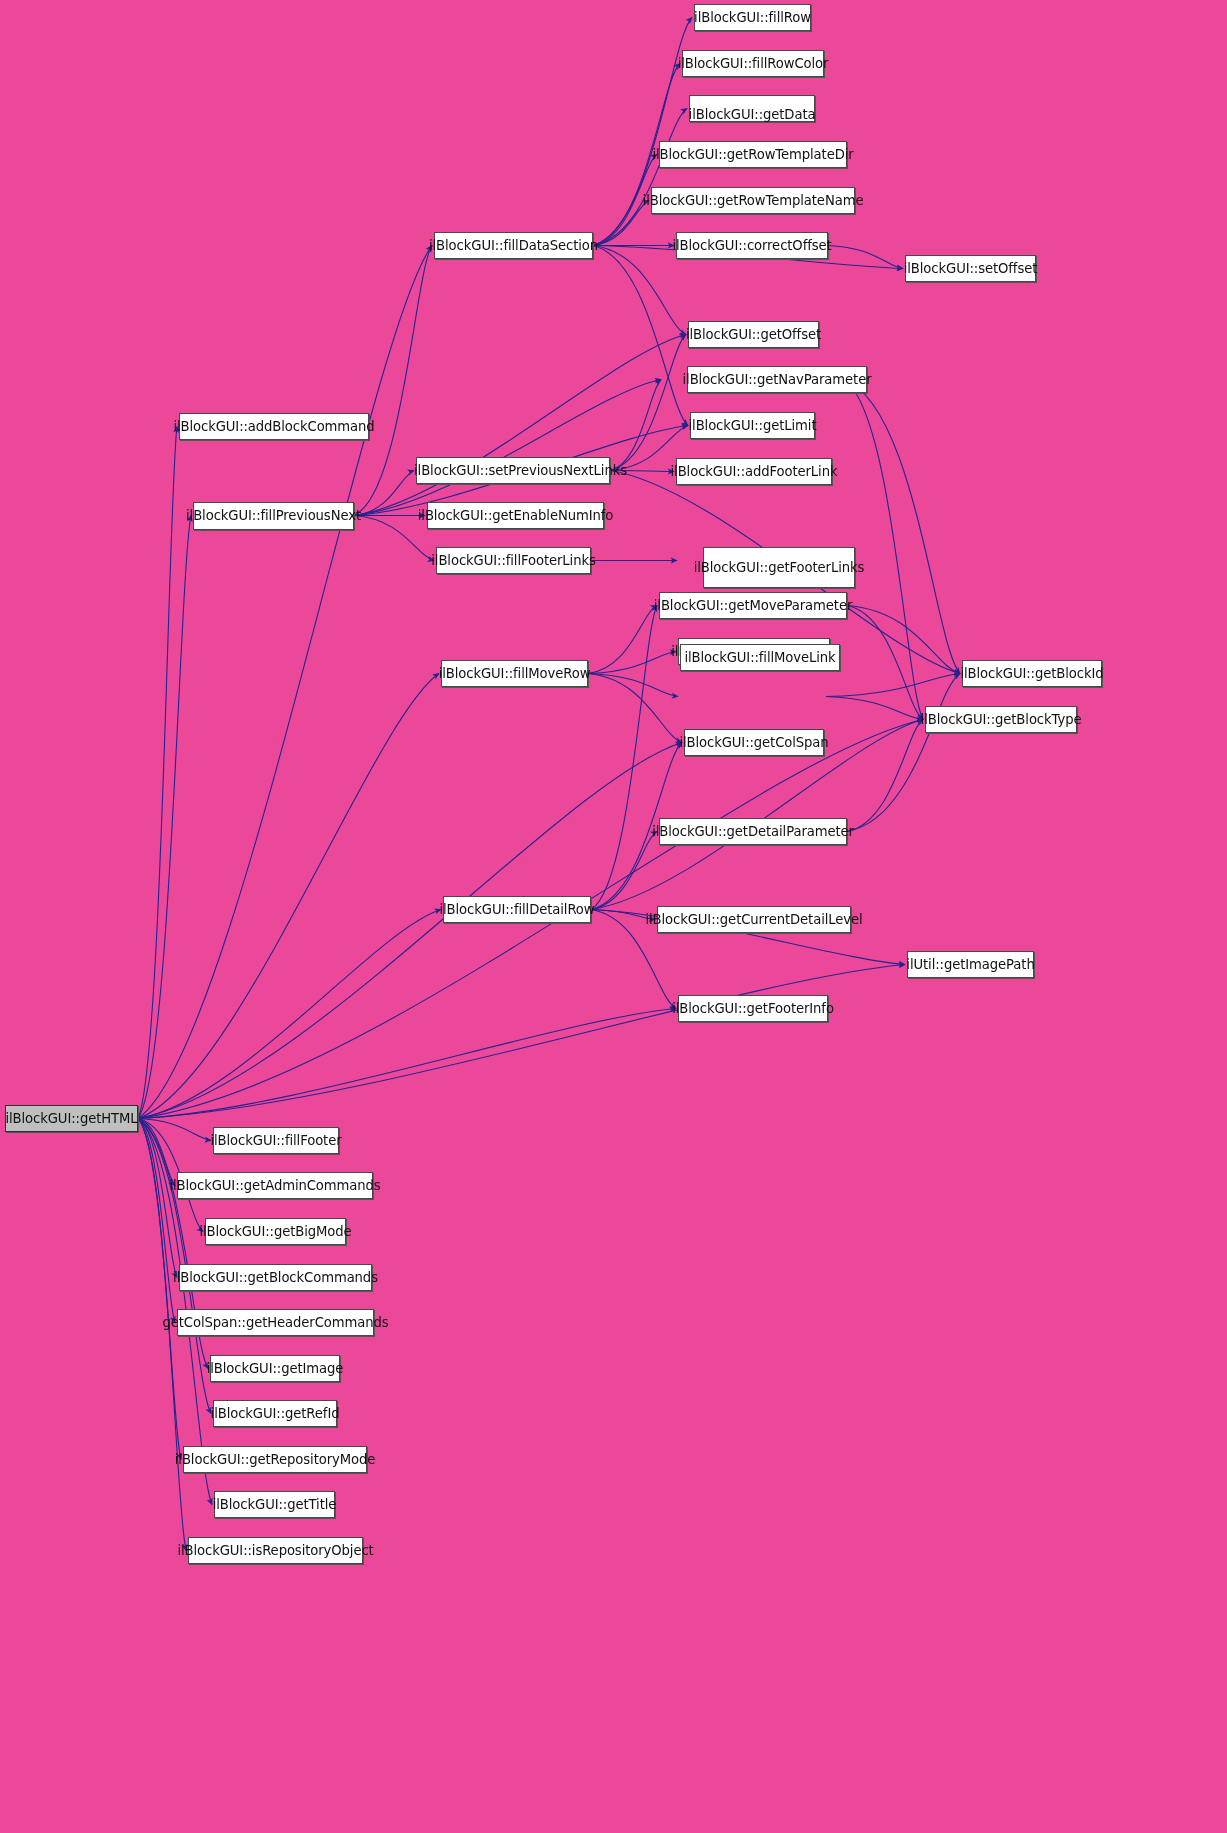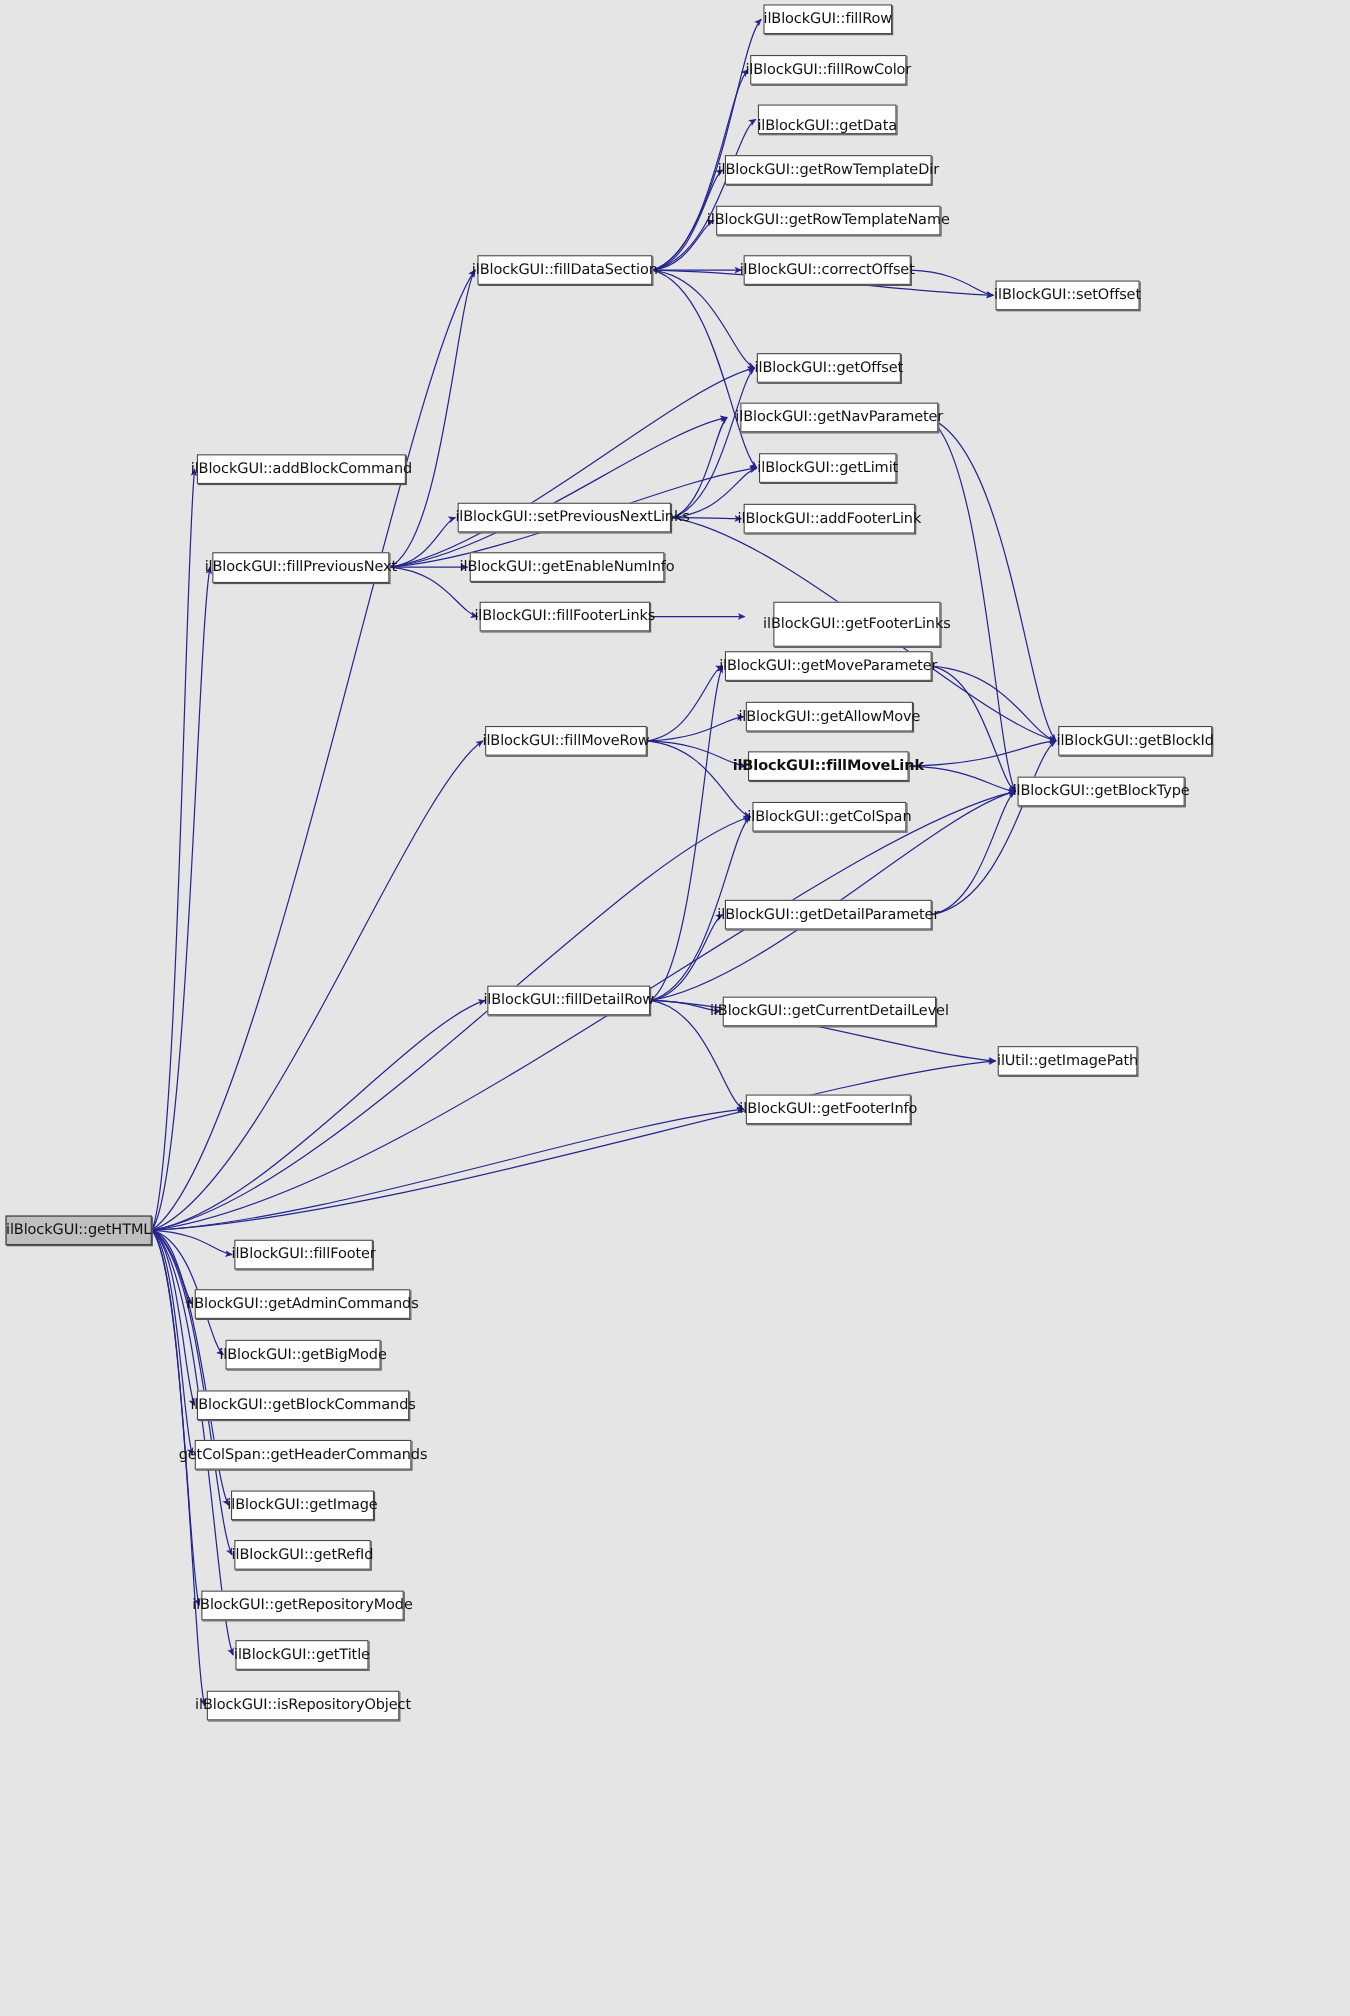--- a/index.html
+++ b/index.html
@@ -4,21 +4,21 @@
 <style>
   html, body {
     margin: 0;
     padding: 0;
     background: #ffffff;
   }
   #canvas {
     position: relative;
     width: 1227px;
     height: 1833px;
-    background: #e5e5e5;
+    background: #ec4899;
     font-family: "DejaVu Sans", sans-serif;
     overflow: hidden;
   }
   #edges {
     position: absolute;
     left: 0;
     top: 0;
     width: 1227px;
     height: 1833px;
     pointer-events: none;
@@ -137,21 +137,21 @@
       </div>
       <div class="node" style="left: 676px; top: 232px; width: 152px; height: 27px;">
         <span>ilBlockGUI::correctOffset</span>
       </div>
       <div class="node" style="left: 905px; top: 255px; width: 131px; height: 27px;">
         <span>ilBlockGUI::setOffset</span>
       </div>
       <div class="node" style="left: 688px; top: 321px; width: 131px; height: 27px;">
         <span>ilBlockGUI::getOffset</span>
       </div>
-      <div class="node" style="left: 673px; top: 366px; width: 180px; height: 27px;">
+      <div class="node" style="left: 687px; top: 366px; width: 180px; height: 27px;">
         <span>ilBlockGUI::getNavParameter</span>
       </div>
       <div class="node" style="left: 179px; top: 413px; width: 190px; height: 27px;">
         <span>ilBlockGUI::addBlockCommand</span>
       </div>
       <div class="node" style="left: 690px; top: 412px; width: 125px; height: 27px;">
         <span>ilBlockGUI::getLimit</span>
       </div>
       <div class="node" style="left: 416px; top: 457px; width: 194px; height: 27px; padding-left: 15px;">
         <span>ilBlockGUI::setPreviousNextLinks</span>
@@ -173,21 +173,21 @@
       </div>
       <div class="node" style="left: 659px; top: 592px; width: 188px; height: 27px;">
         <span>ilBlockGUI::getMoveParameter</span>
       </div>
       <div class="node" style="left: 678px; top: 638px; width: 152px; height: 27px;">
         <span>ilBlockGUI::getAllowMove</span>
       </div>
       <div class="node" style="left: 441px; top: 660px; width: 147px; height: 27px;">
         <span>ilBlockGUI::fillMoveRow</span>
       </div>
-      <div class="node" style="left: 680px; top: 683px; width: 146px; height: 27px; font-weight: bold;">
+      <div class="node" style="left: 680px; top: 644px; width: 160px; height: 27px;">
         <span>ilBlockGUI::fillMoveLink</span>
       </div>
       <div class="node" style="left: 962px; top: 660px; width: 140px; height: 27px;">
         <span>ilBlockGUI::getBlockId</span>
       </div>
       <div class="node" style="left: 925px; top: 706px; width: 152px; height: 27px;">
         <span>ilBlockGUI::getBlockType</span>
       </div>
       <div class="node" style="left: 684px; top: 729px; width: 140px; height: 27px;">
         <span>ilBlockGUI::getColSpan</span>

